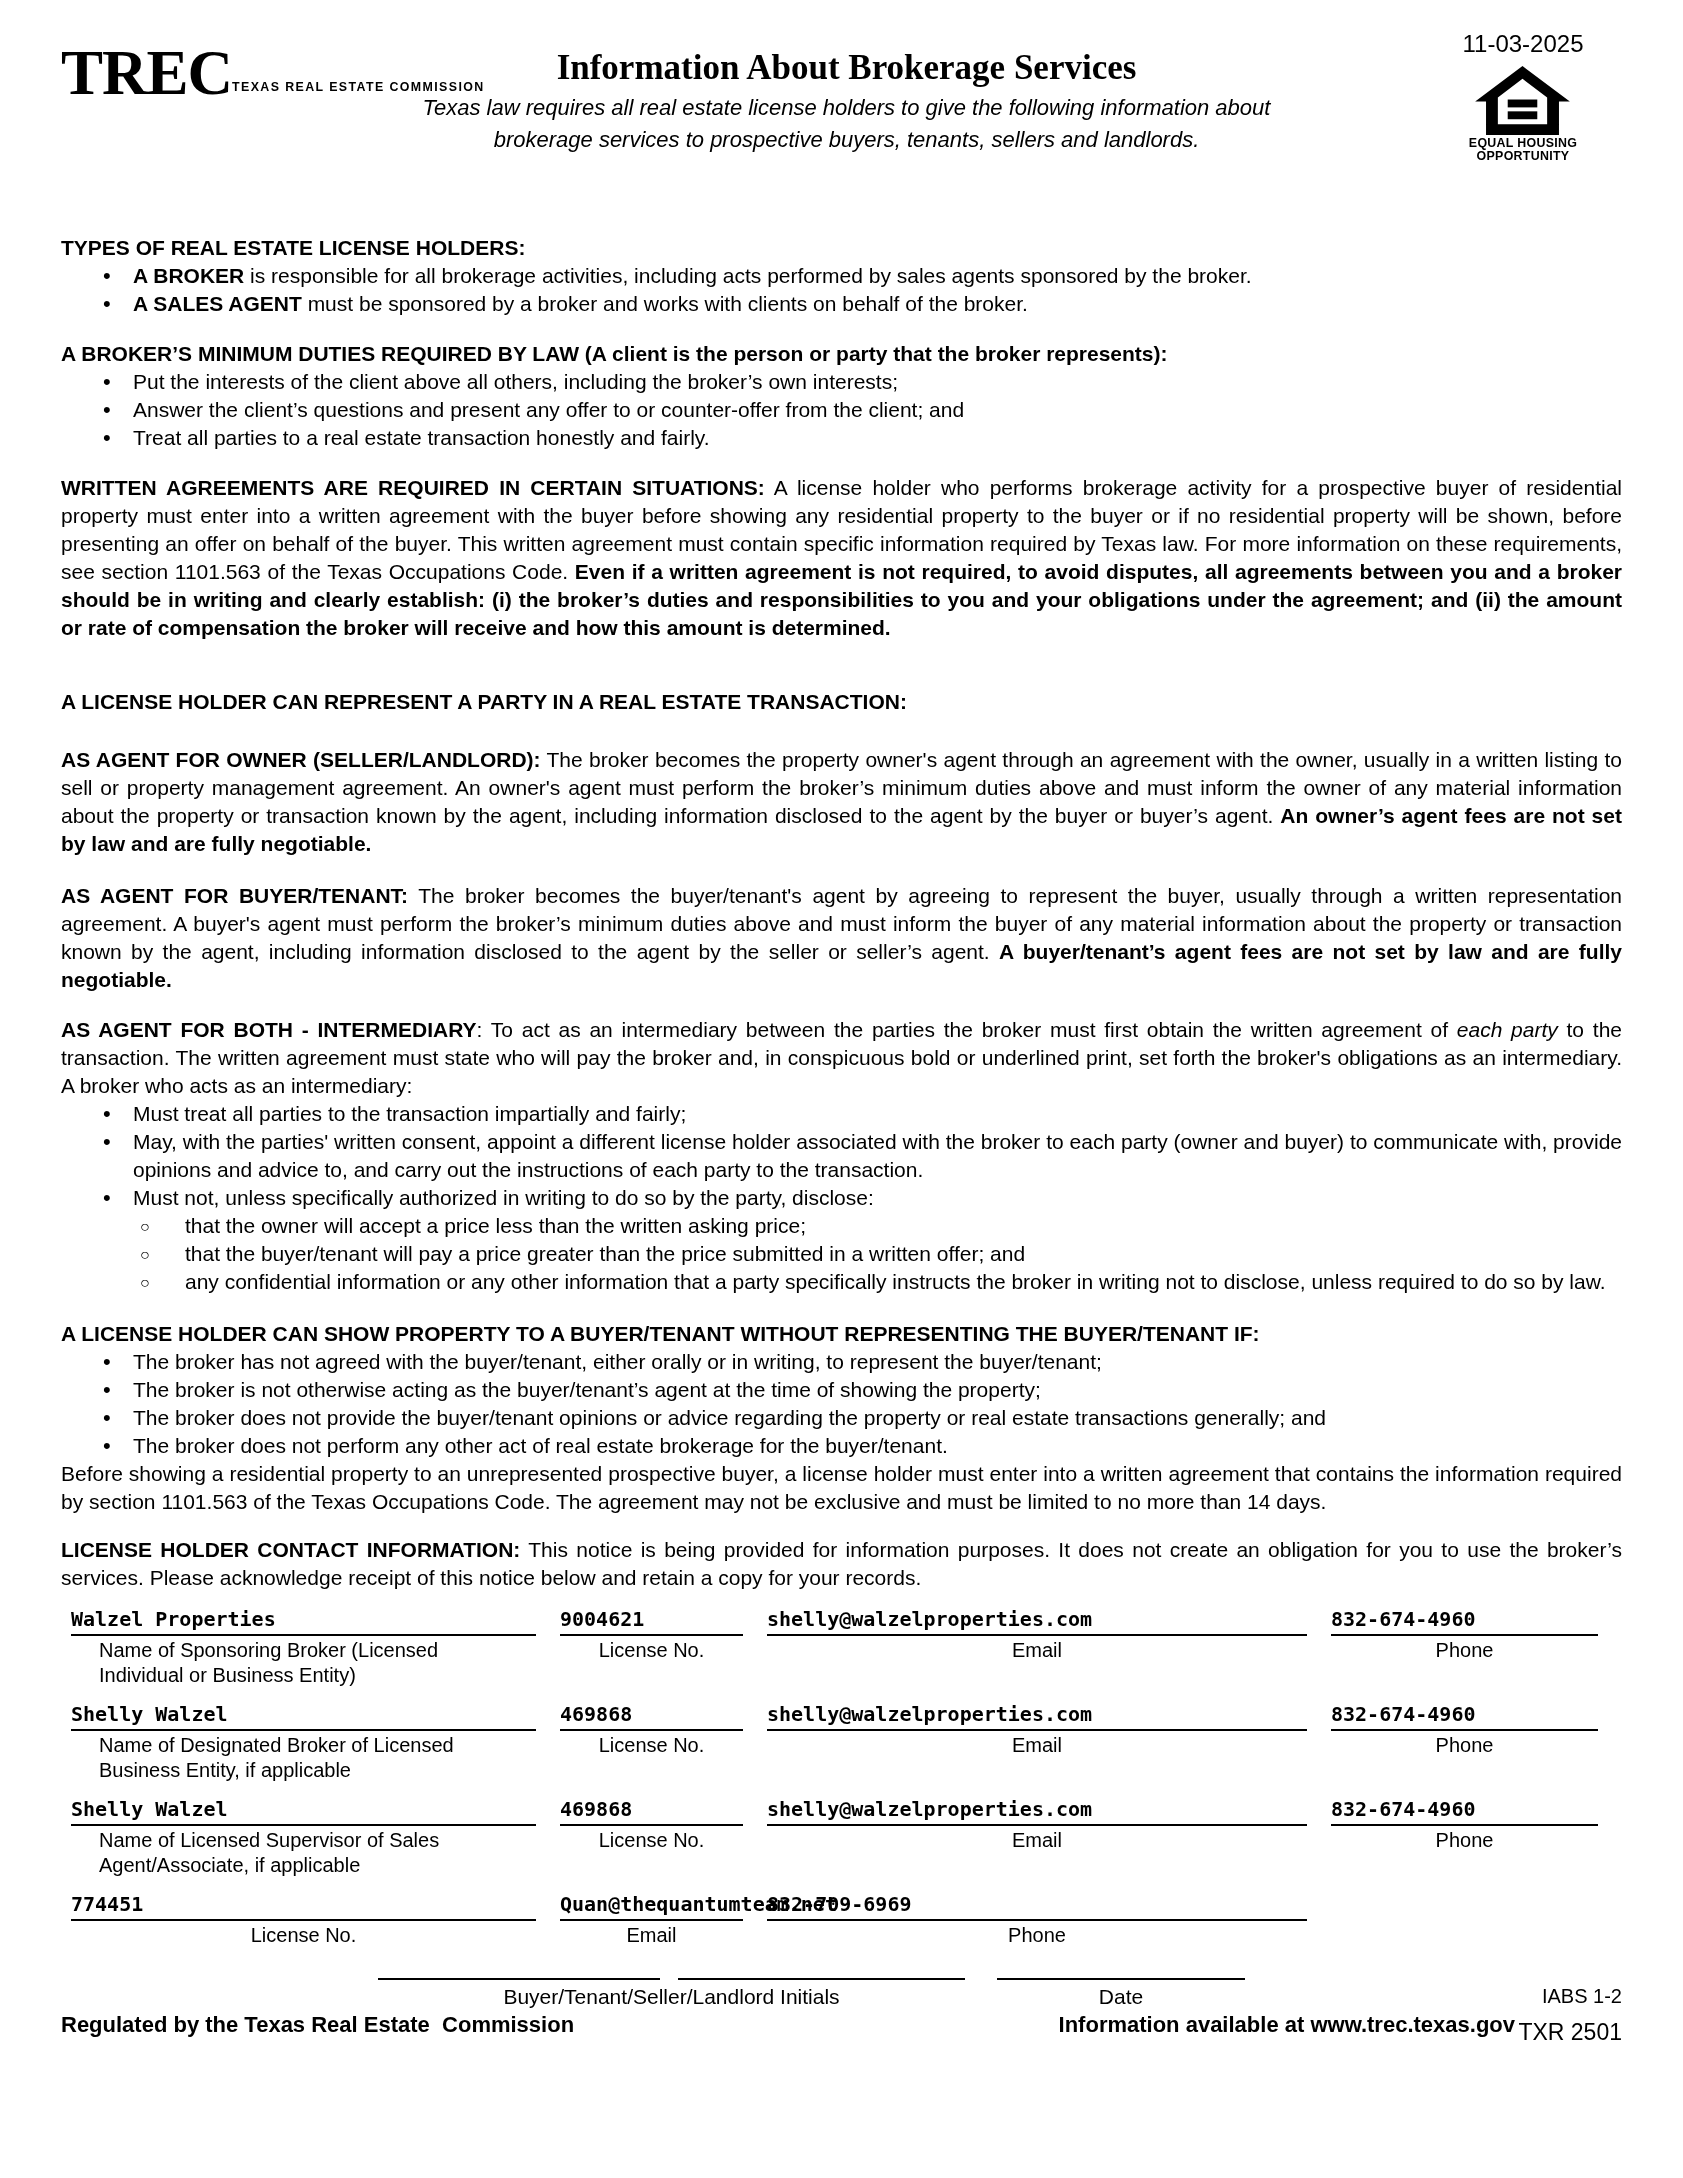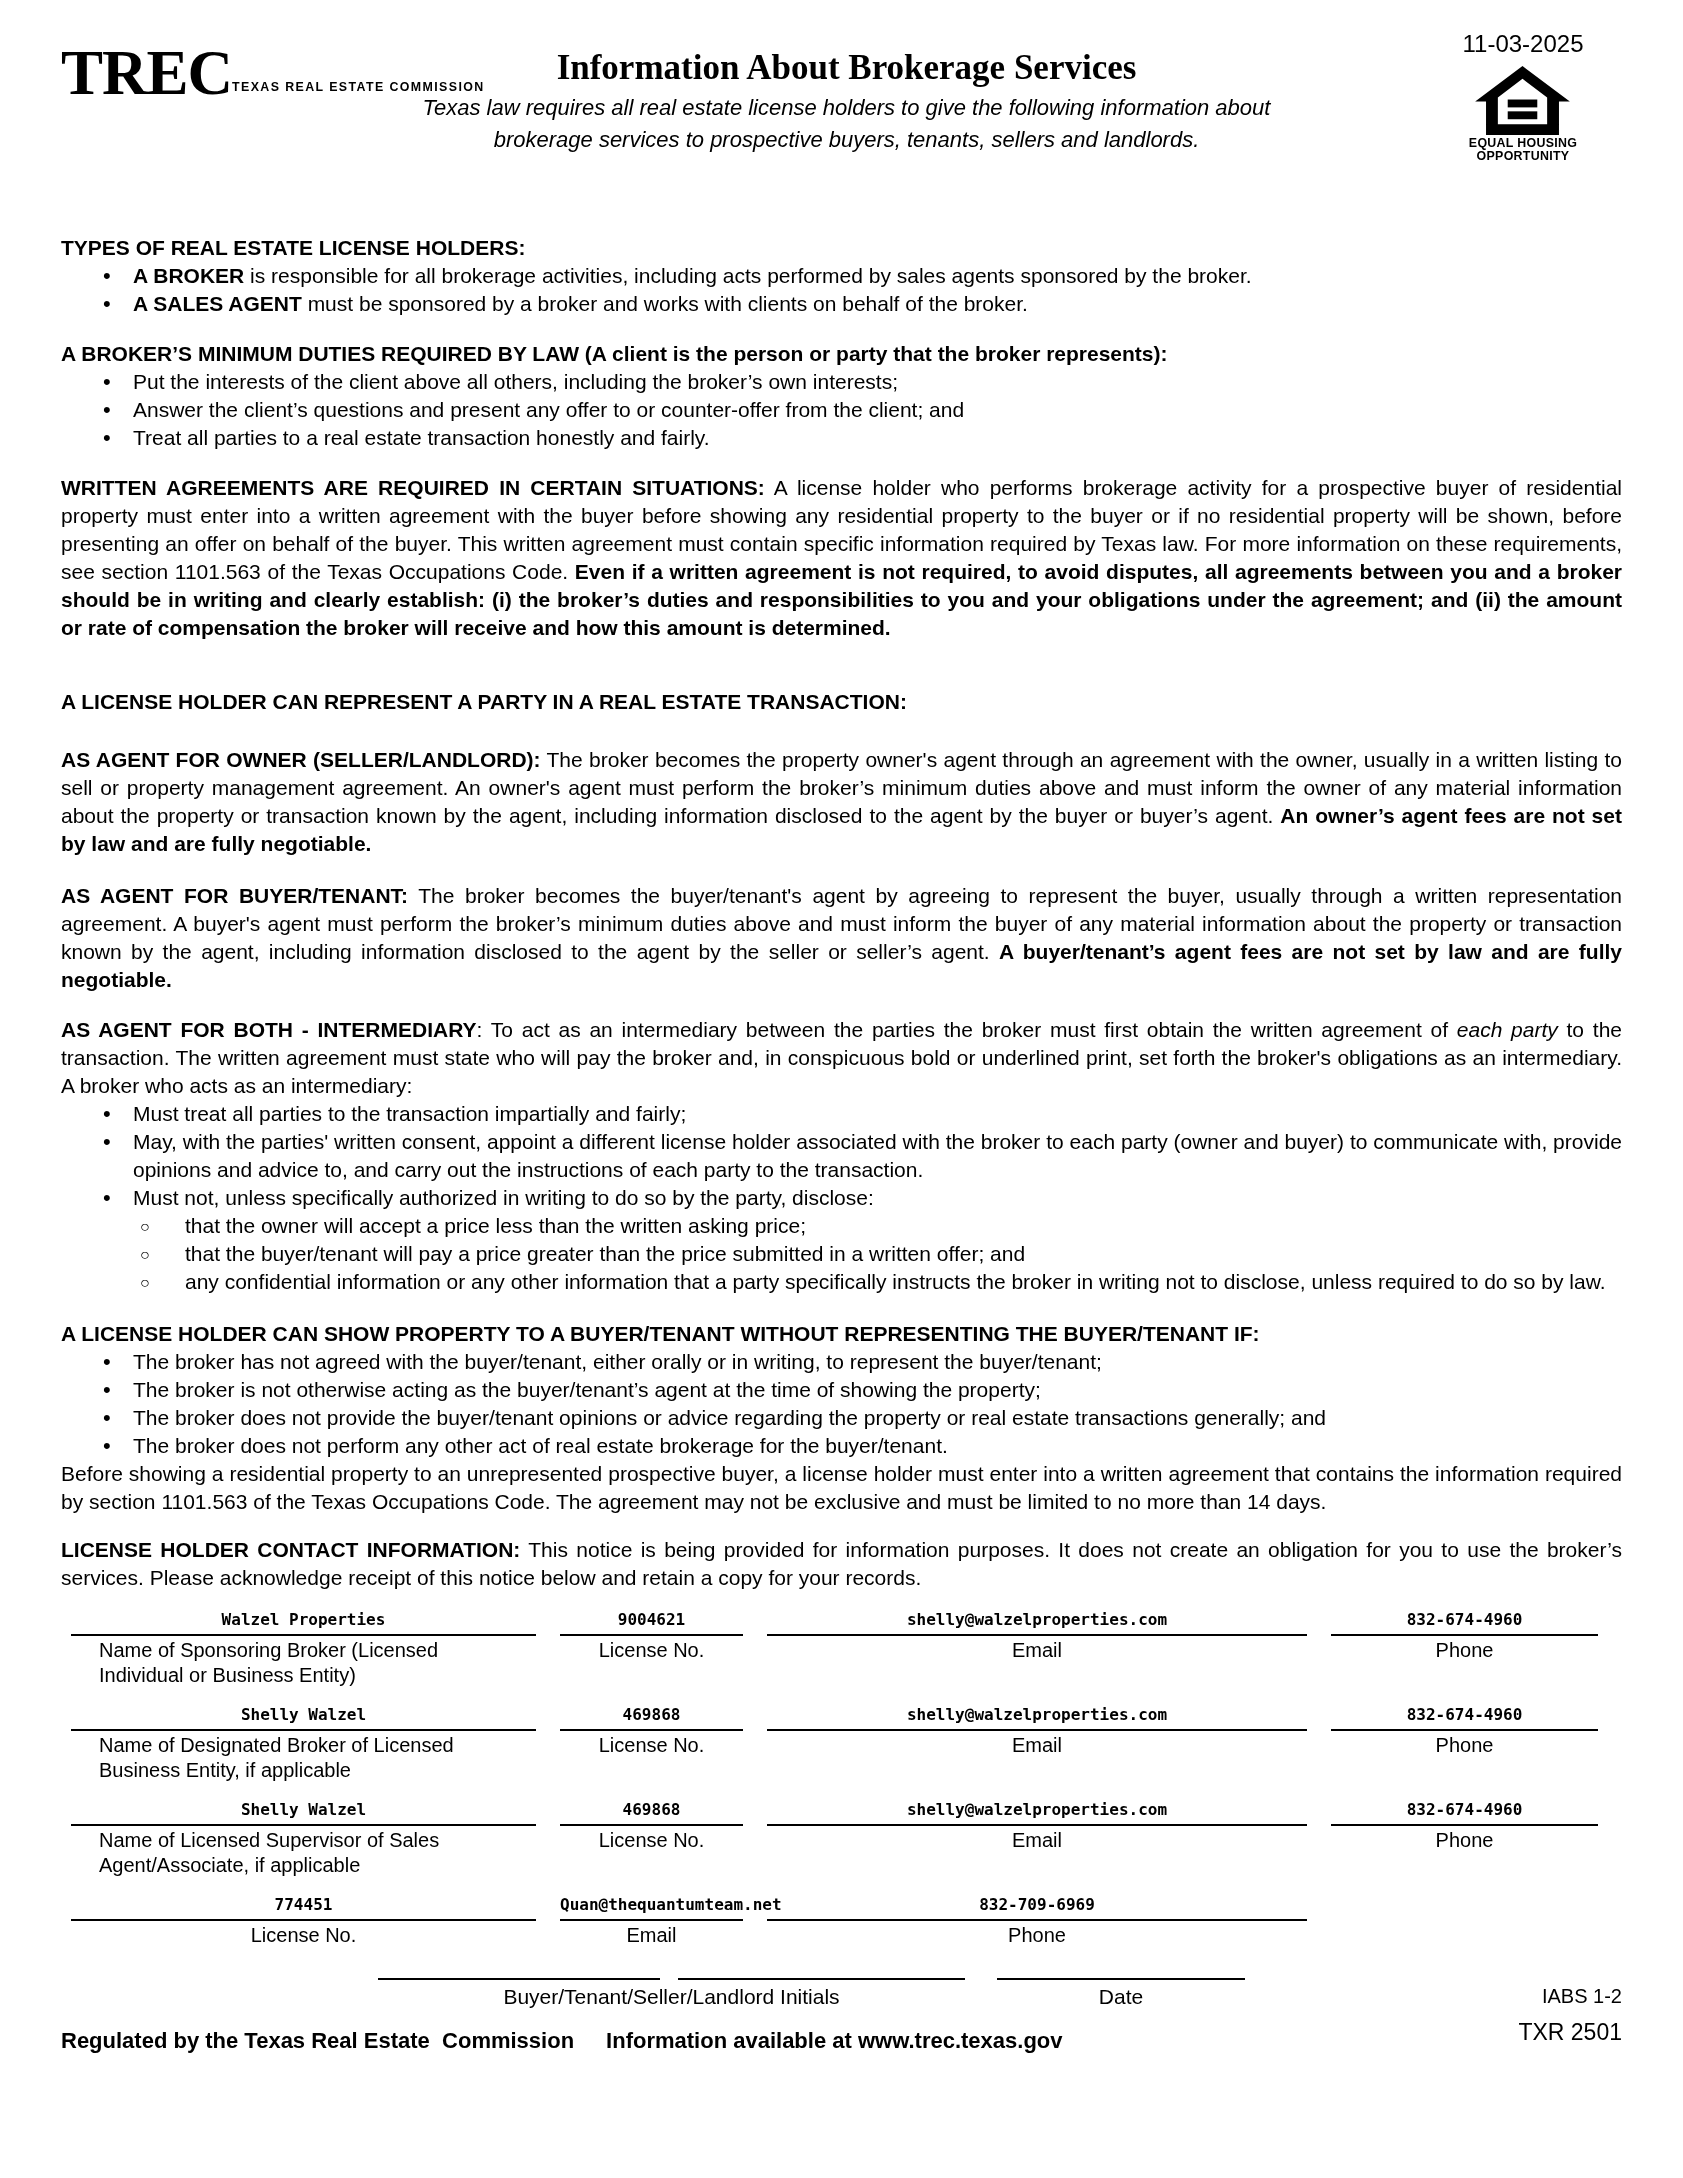--- a/index.html
+++ b/index.html
@@ -34,36 +34,36 @@
   .gap-written{margin-bottom:46px;}
   .gap-represent{margin-bottom:30px;}
   .gap-owner{margin-bottom:24px;}
   .gap-buyer{margin-bottom:22px;}
   .gap-inter{margin-bottom:24px;}
   .gap-show{margin-bottom:20px;}
   .gap-contact{margin-bottom:12px;}
   
   .ctable{margin-top:14px;}
   .trow{display:grid;grid-template-columns:465px 183px 540px 267px;column-gap:24px;margin-left:10px;margin-bottom:13px;}
-  .tval{font-family:"DejaVu Sans Mono","Liberation Mono",monospace;font-weight:bold;font-size:16px;line-height:27px;text-align:center;min-height:27px;}
+  .tval{font-family:"DejaVu Sans Mono","Liberation Mono",monospace;font-weight:bold;font-size:20px;line-height:27px;text-align:left;min-height:27px;}
   .tline{border-bottom:2.5px solid #000;margin-top:1px;}
   .tlabel{font-size:20px;line-height:25px;text-align:center;margin-top:2px;min-height:50px;}
   .tlabel.left{text-align:left;max-width:368px;margin-left:28px;}
   .trow.last .tlabel{min-height:25px;}
   
   .bottom{position:relative;margin-top:28px;}
   .sig-lines{display:flex;margin-left:317px;}
   .sig-line{display:inline-block;border-bottom:2.5px solid #000;height:2px;}
   .sig-line.w1{width:282px;margin-right:18px;}
   .sig-line.w2{width:287px;margin-right:32px;}
   .sig-line.w3{width:248px;}
   .sig-labels{display:flex;margin-left:317px;margin-top:3px;font-size:21px;}
   .sig-label-initials{width:587px;text-align:center;margin-right:32px;}
   .sig-label-date{width:248px;text-align:center;}
-  .footer-row{display:flex;justify-content:flex-start;align-items:baseline;margin-top:16px;font-weight:bold;font-size:22px;gap:32px;}
+  .footer-row{display:flex;justify-content:space-between;align-items:baseline;margin-top:0;font-weight:bold;font-size:22px;}
   .foot-right{margin-right:107px;}
   .code-iabs{position:absolute;right:0;top:6px;font-size:20px;}
   .code-txr{position:absolute;right:0;top:42px;font-size:23px;}
   svg{display:block;}
 </style>
 </head>
 <body>
 
 <div class="page">
 

